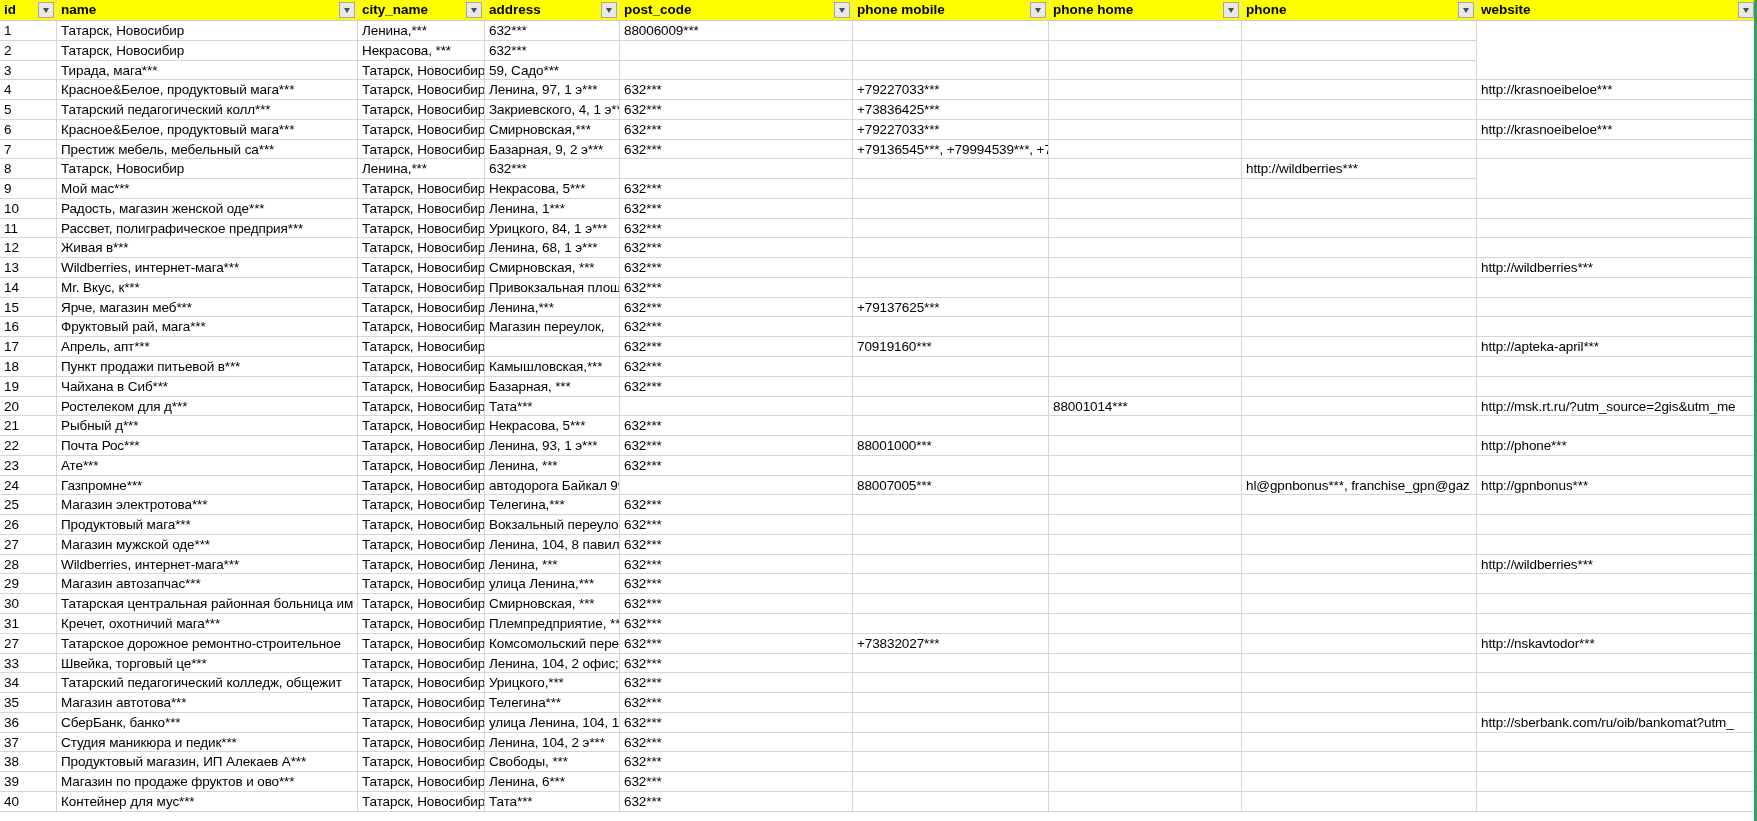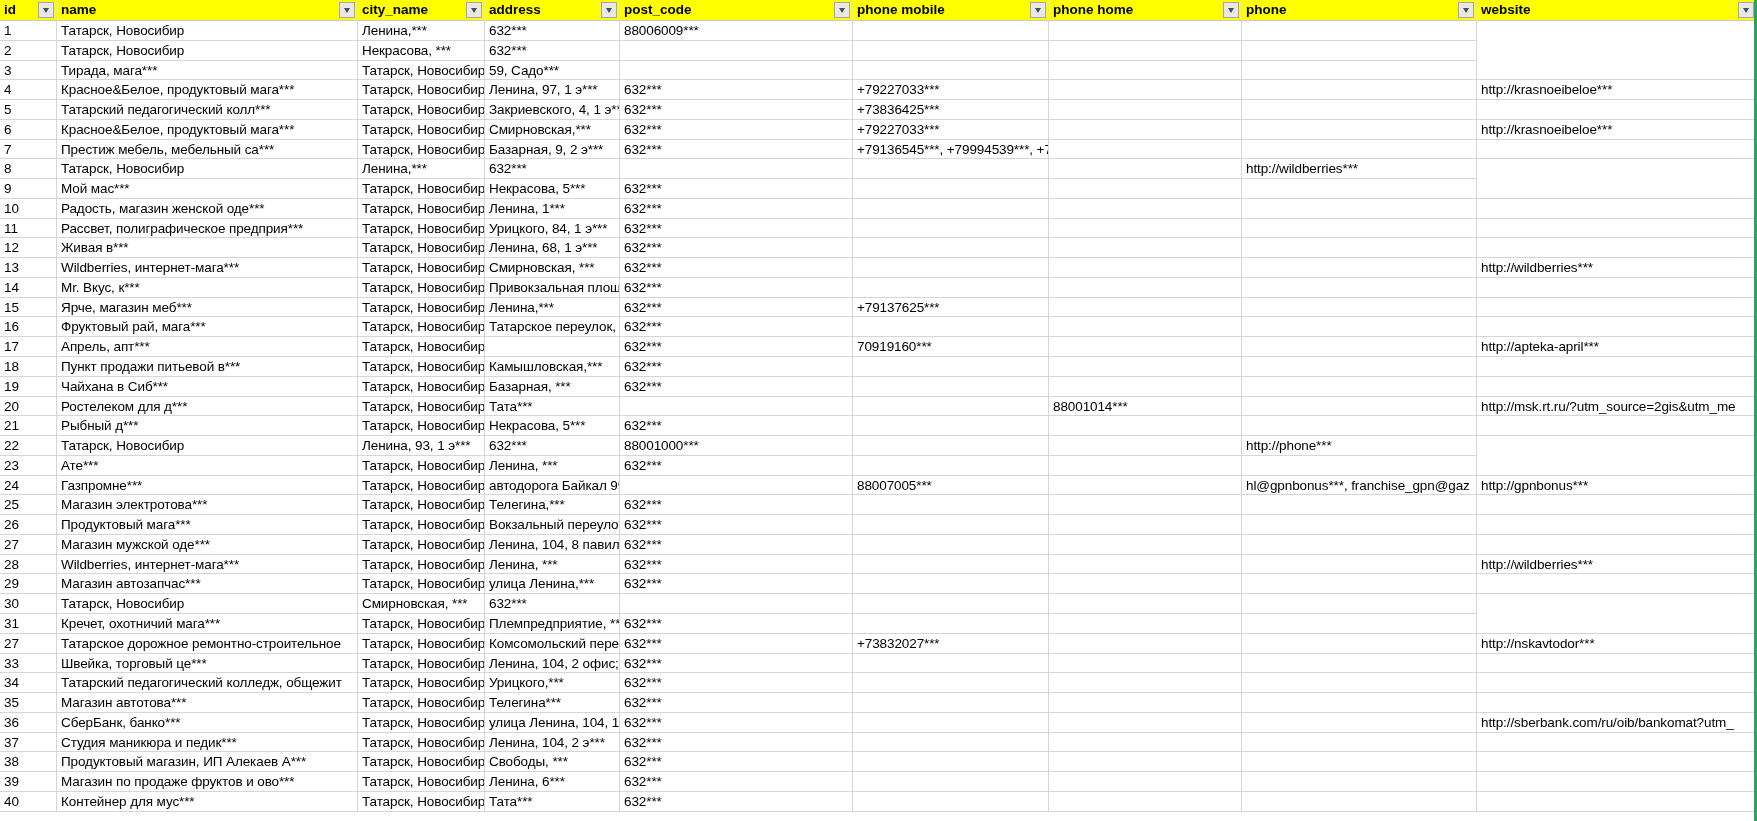--- a/index.html
+++ b/index.html
@@ -265,21 +265,21 @@
         <div class="cell">632***</div>
         <div class="cell">+79137625***</div>
         <div class="cell"></div>
         <div class="cell"></div>
         <div class="cell"></div>
       </div>
       <div class="grid-row drow">
         <div class="cell">16</div>
         <div class="cell">Фруктовый рай, мага***</div>
         <div class="cell">Татарск, Новосибир</div>
-        <div class="cell">Татарское переулок,</div>
+        <div class="cell">Магазин переулок,</div>
         <div class="cell">632***</div>
         <div class="cell"></div>
         <div class="cell"></div>
         <div class="cell"></div>
         <div class="cell"></div>
       </div>
       <div class="grid-row drow">
         <div class="cell">17</div>
         <div class="cell">Апрель, апт***</div>
         <div class="cell">Татарск, Новосибир</div>
@@ -329,20 +329,21 @@
         <div class="cell">Татарск, Новосибир</div>
         <div class="cell">Некрасова, 5***</div>
         <div class="cell">632***</div>
         <div class="cell"></div>
         <div class="cell"></div>
         <div class="cell"></div>
         <div class="cell"></div>
       </div>
       <div class="grid-row drow">
         <div class="cell">22</div>
+        <div class="cell">Почта Рос***</div>
         <div class="cell">Татарск, Новосибир</div>
         <div class="cell">Ленина, 93, 1 э***</div>
         <div class="cell">632***</div>
         <div class="cell">88001000***</div>
         <div class="cell"></div>
         <div class="cell"></div>
         <div class="cell">http://phone***</div>
       </div>
       <div class="grid-row drow">
         <div class="cell">23</div>
@@ -416,20 +417,21 @@
         <div class="cell">Татарск, Новосибир</div>
         <div class="cell">улица Ленина,***</div>
         <div class="cell">632***</div>
         <div class="cell"></div>
         <div class="cell"></div>
         <div class="cell"></div>
         <div class="cell"></div>
       </div>
       <div class="grid-row drow">
         <div class="cell">30</div>
+        <div class="cell">Татарская центральная районная больница им</div>
         <div class="cell">Татарск, Новосибир</div>
         <div class="cell">Смирновская, ***</div>
         <div class="cell">632***</div>
         <div class="cell"></div>
         <div class="cell"></div>
         <div class="cell"></div>
         <div class="cell"></div>
       </div>
       <div class="grid-row drow">
         <div class="cell">31</div>

